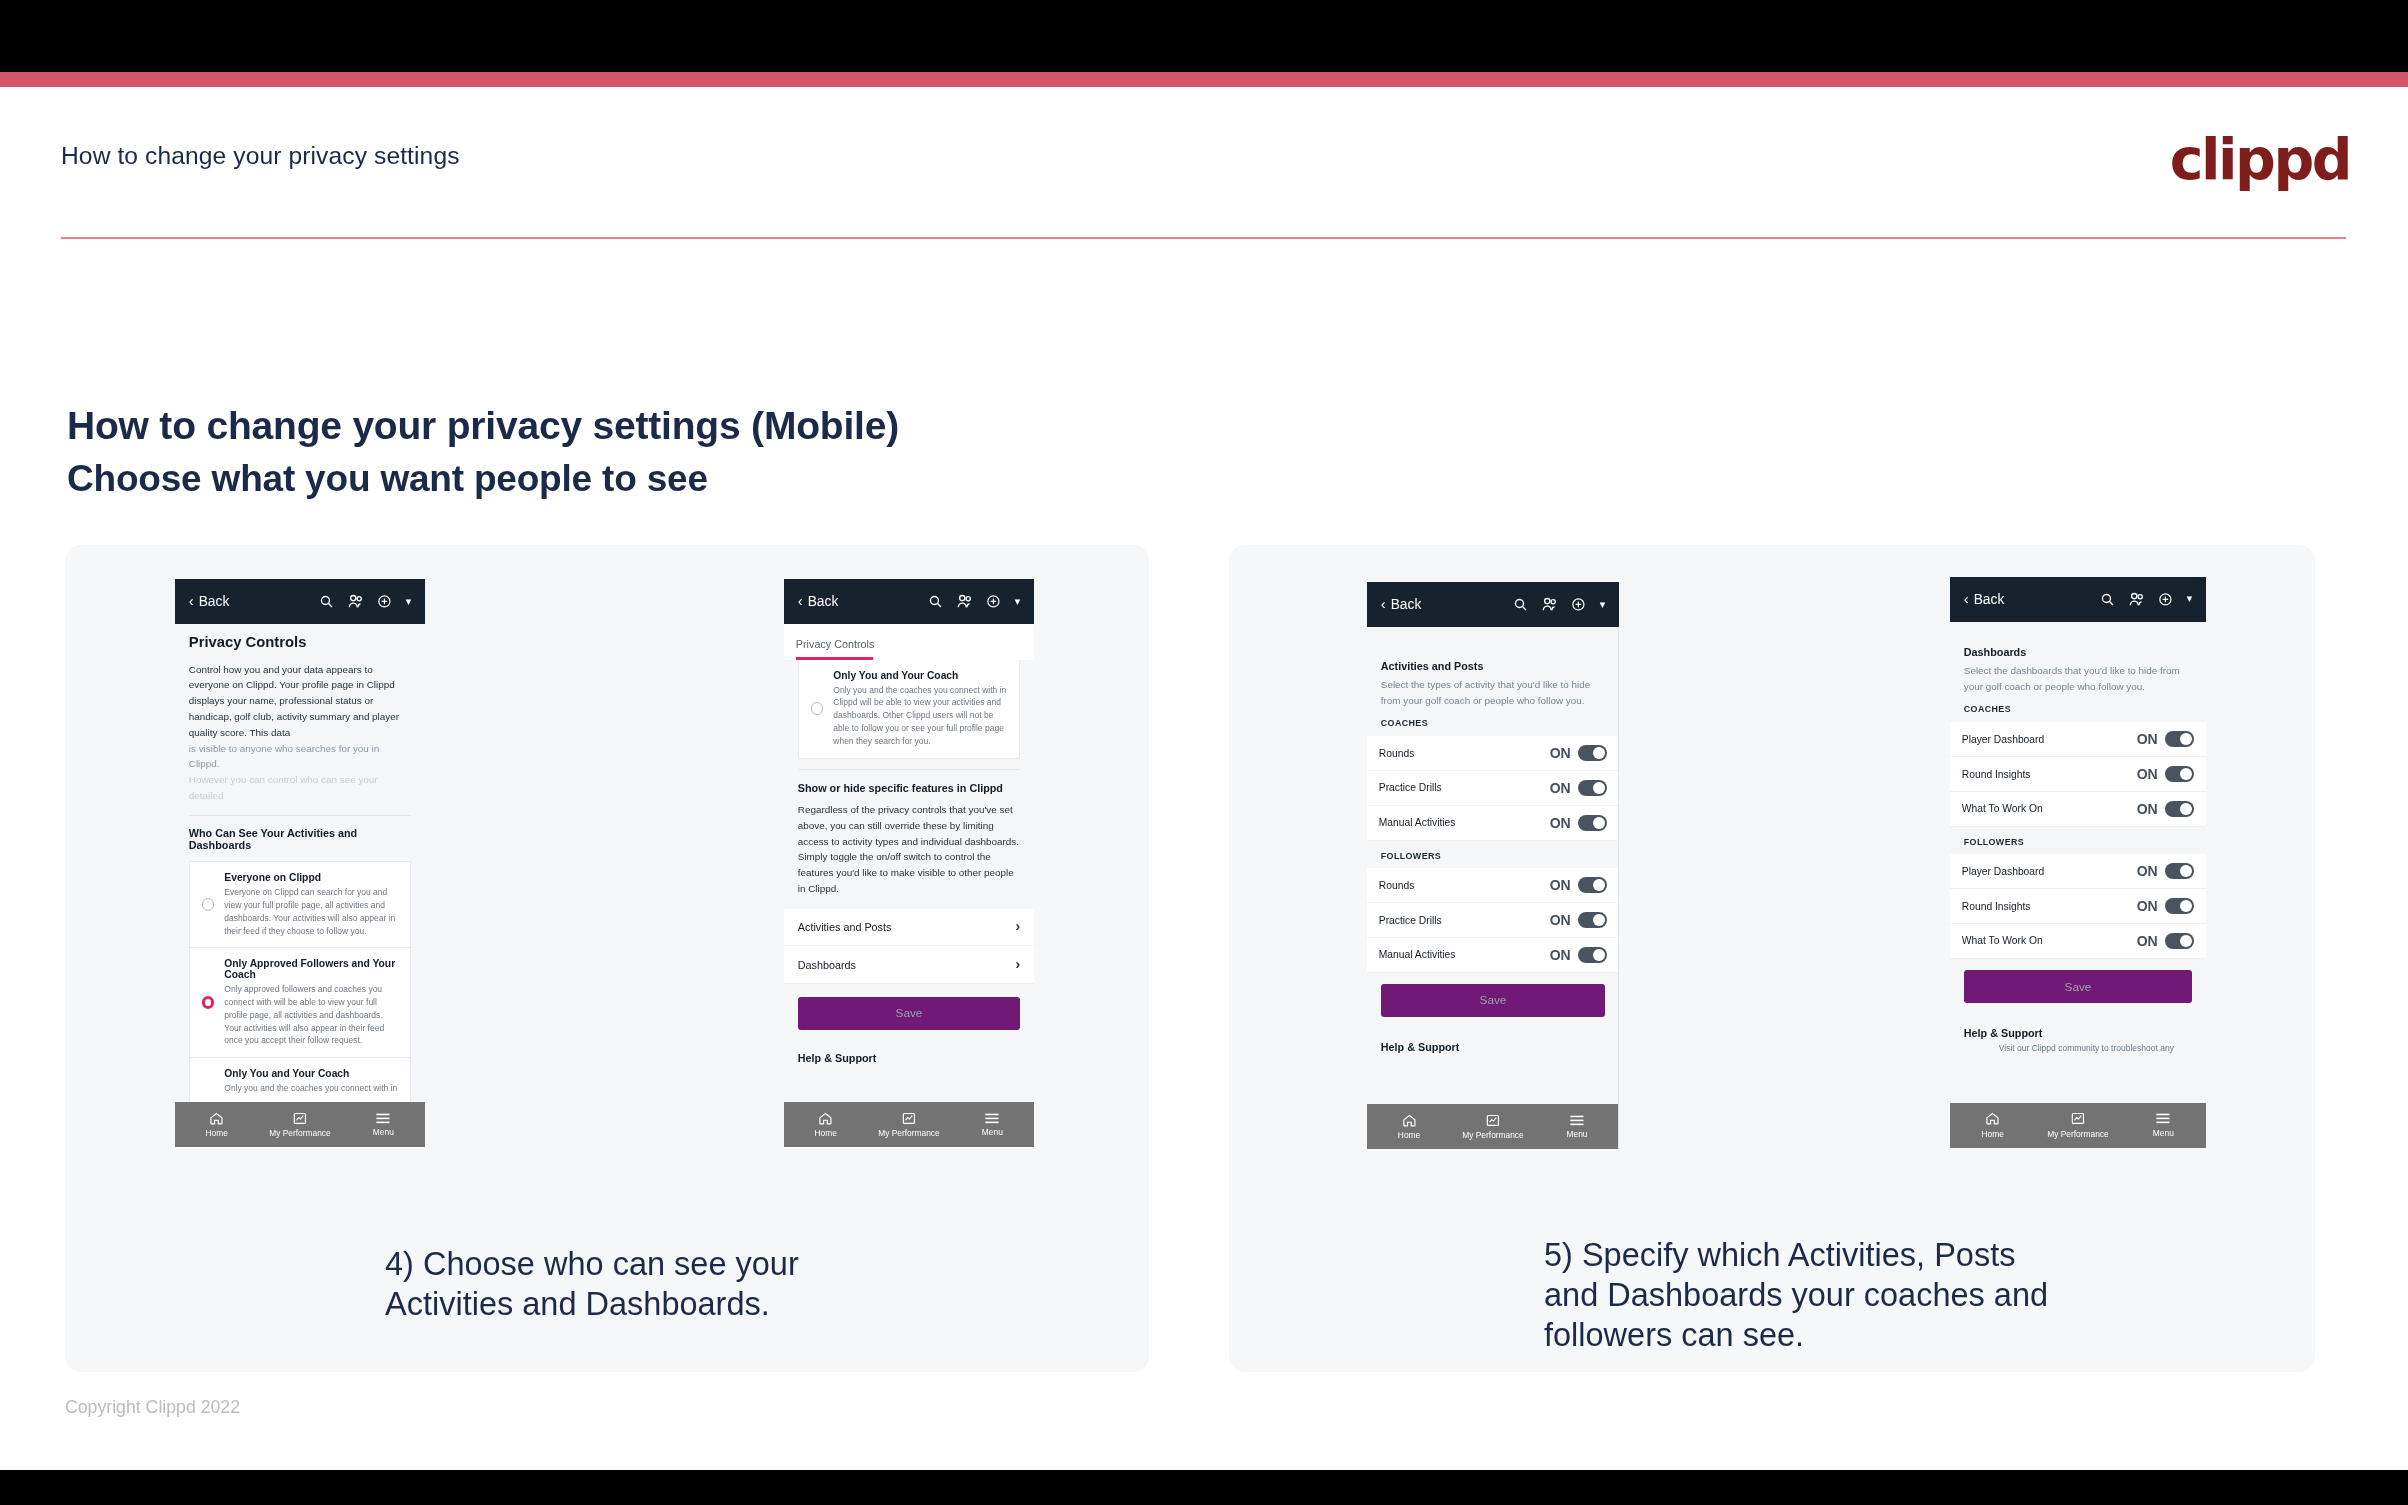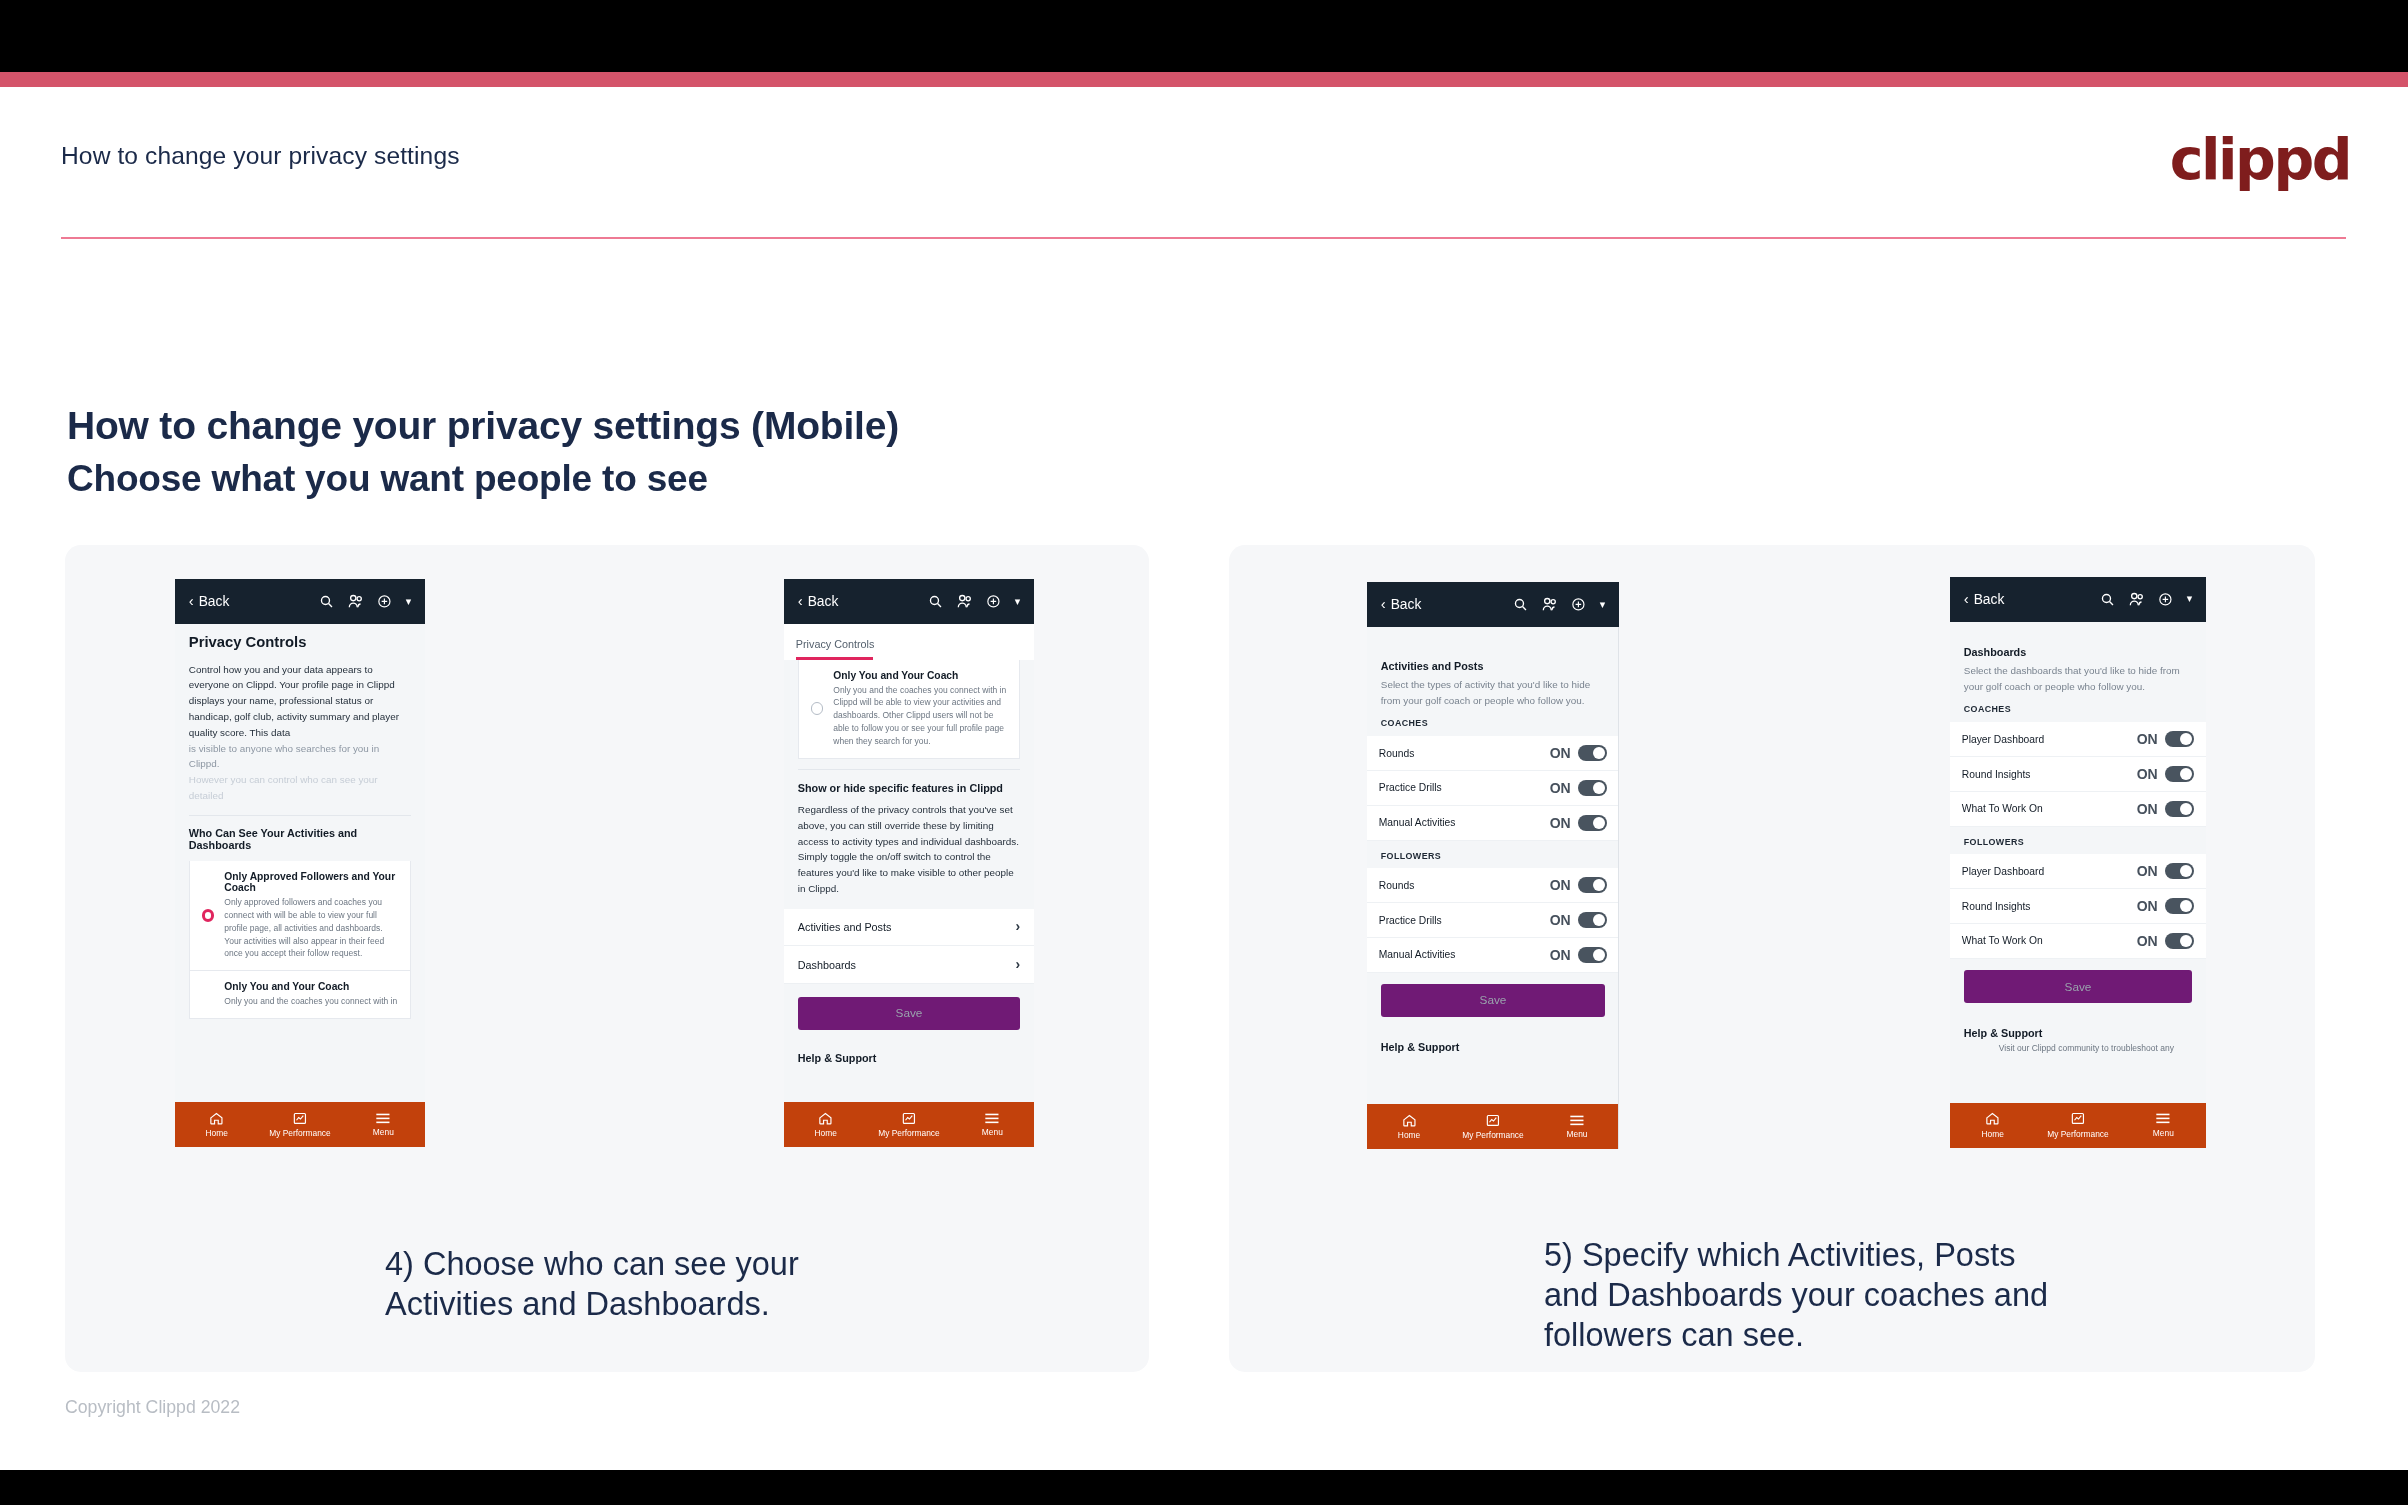--- a/index.html
+++ b/index.html
@@ -125,21 +125,21 @@
   .switch .knob {
     position:absolute; right:2px; top:2px; width:11.8px; height:11.8px;
     border-radius:50%; background:#fff;
   }
 
   .helph { font-size:10.8px; font-weight:700; color:#121b26; }
   .helpp { font-size:8.5px; color:#6c7682; line-height:12.8px;margin-left:35px; }
 
   .bottomnav {
     position:absolute; left:0; right:0; bottom:0; height:45px;
-    background:#c2410c; display:flex; align-items:center;
+    background:#737373; display:flex; align-items:center;
   }
   .bn-item { flex:1; display:flex; flex-direction:column; align-items:center; gap:3px; color:#fff; }
   .bn-item .bn-lbl { font-size:8.4px; }
   .bn-item svg { display:block; }
 
   .scroll-edge { position:absolute; top:45px; bottom:0; width:1px; background:#dfe3e8; }
 
   .copyright {
     position:absolute; left:65px; top:1310px;
     font-size:17.7px; color:#b8bdc4;
@@ -204,20 +204,27 @@
           <div class="para">Control how you and your data appears to everyone on Clippd. Your profile page in Clippd displays your name, professional status or handicap, golf club, activity summary and player quality score. This data</div>
           <div class="para fade1">is visible to anyone who searches for you in Clippd.</div>
           <div class="para fade2">However you can control who can see your detailed</div>
         </div>
         <div class="hr" style="margin:10.8px 13.8px 0 13.8px;"></div>
         <div style="padding:11.8px 13.8px 9.9px 13.8px;">
           <div class="sec-title" style="font-size:10.8px;">Who Can See Your Activities and Dashboards</div>
         </div>
 
         <div style="padding:0 13.8px;">
+          <div class="opt-card">
+            <div class="radio"></div>
+            <div>
+              <div class="opt-h">Everyone on Clippd</div>
+              <div class="opt-p">Everyone on Clippd can search for you and view your full profile page, all activities and dashboards. Your activities will also appear in their feed if they choose to follow you.</div>
+            </div>
+          </div>
           <div class="opt-card" style="border-top:none;">
             <div class="radio on"></div>
             <div>
               <div class="opt-h">Only Approved Followers and Your Coach</div>
               <div class="opt-p">Only approved followers and coaches you connect with will be able to view your full profile page, all activities and dashboards. Your activities will also appear in their feed once you accept their follow request.</div>
             </div>
           </div>
           <div class="opt-card" style="border-top:none;">
             <div class="radio" style="visibility:hidden;"></div>
             <div>

